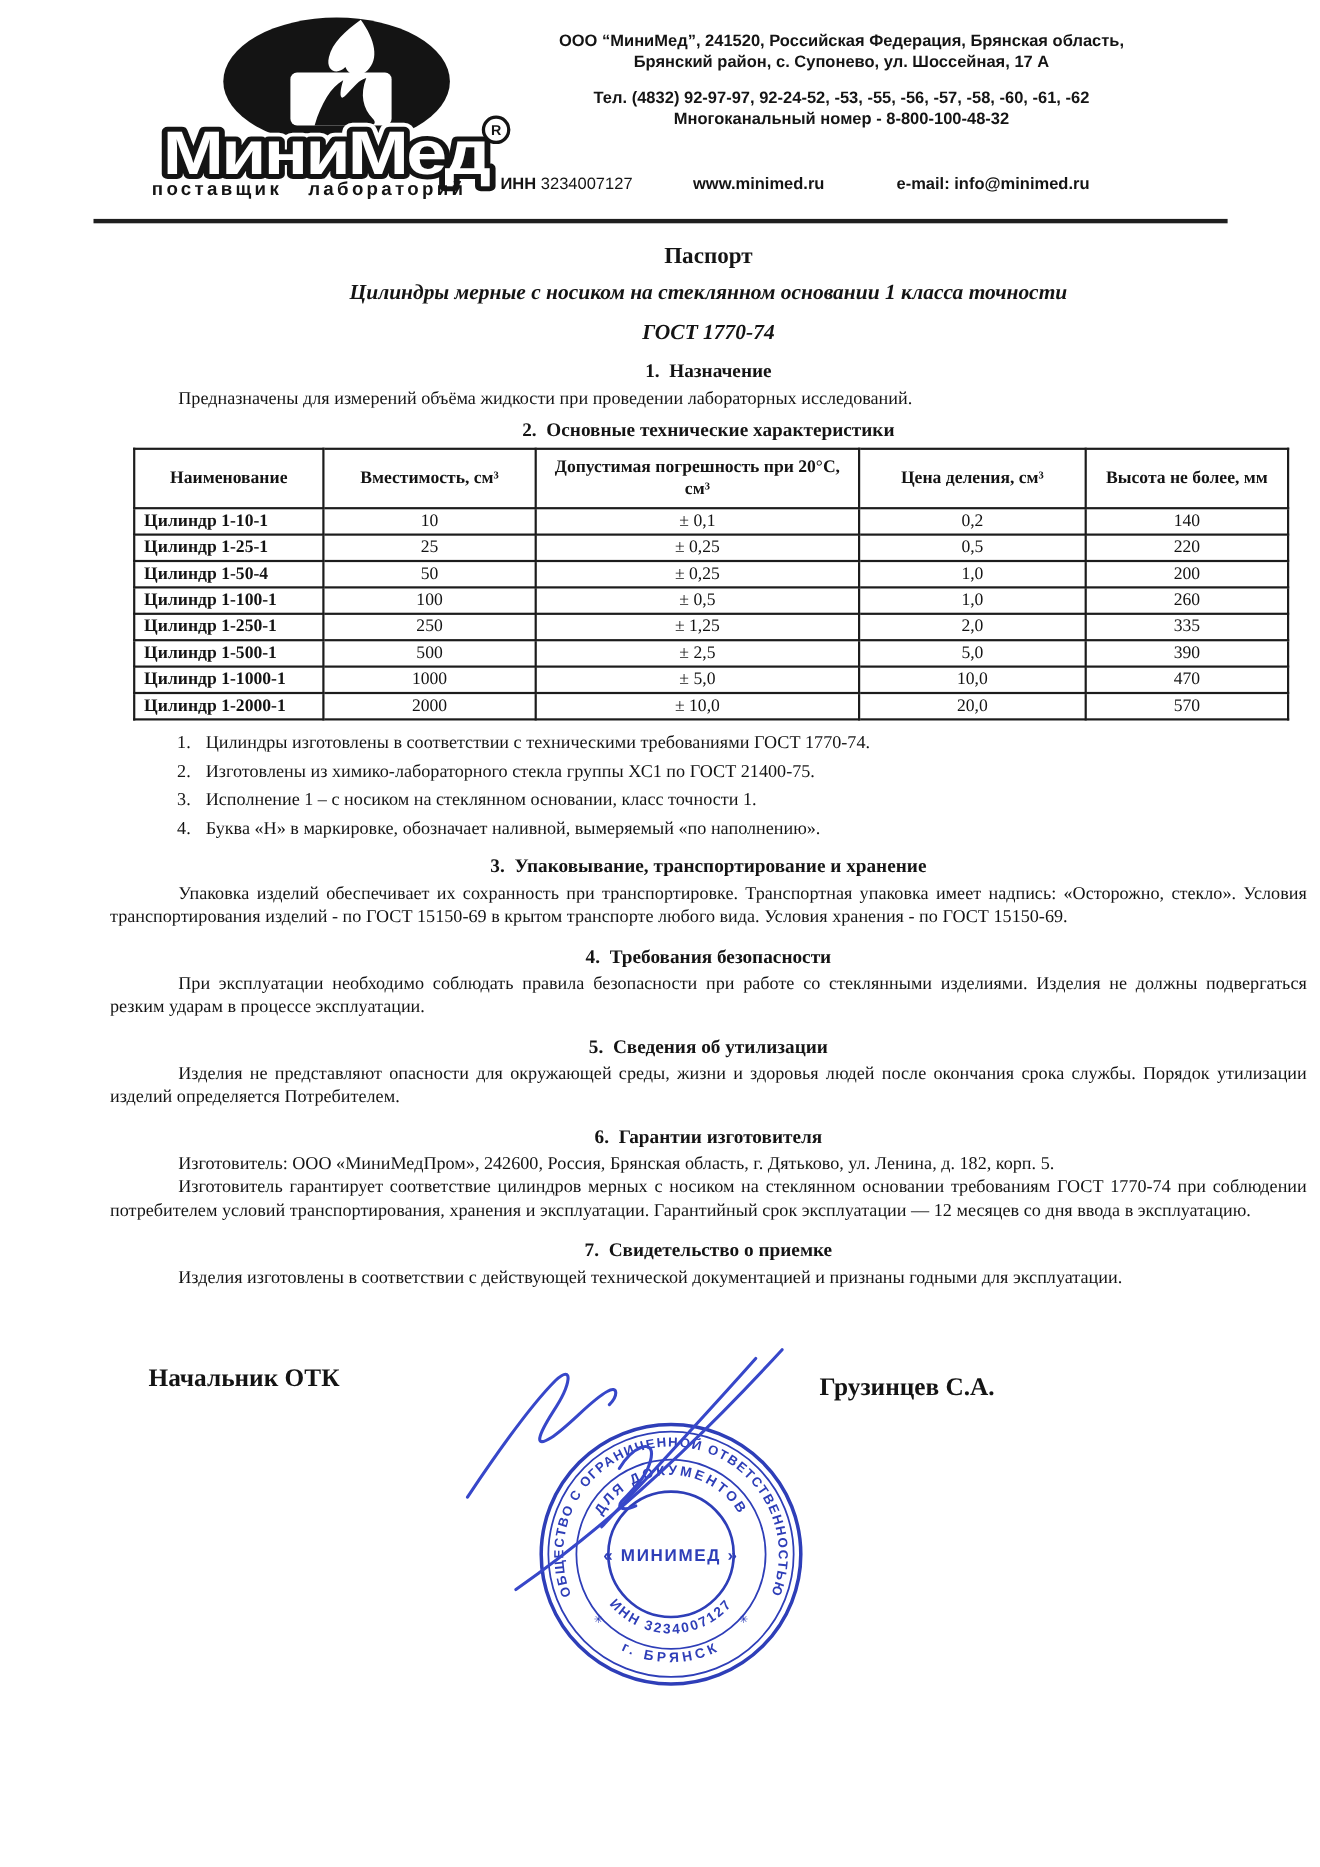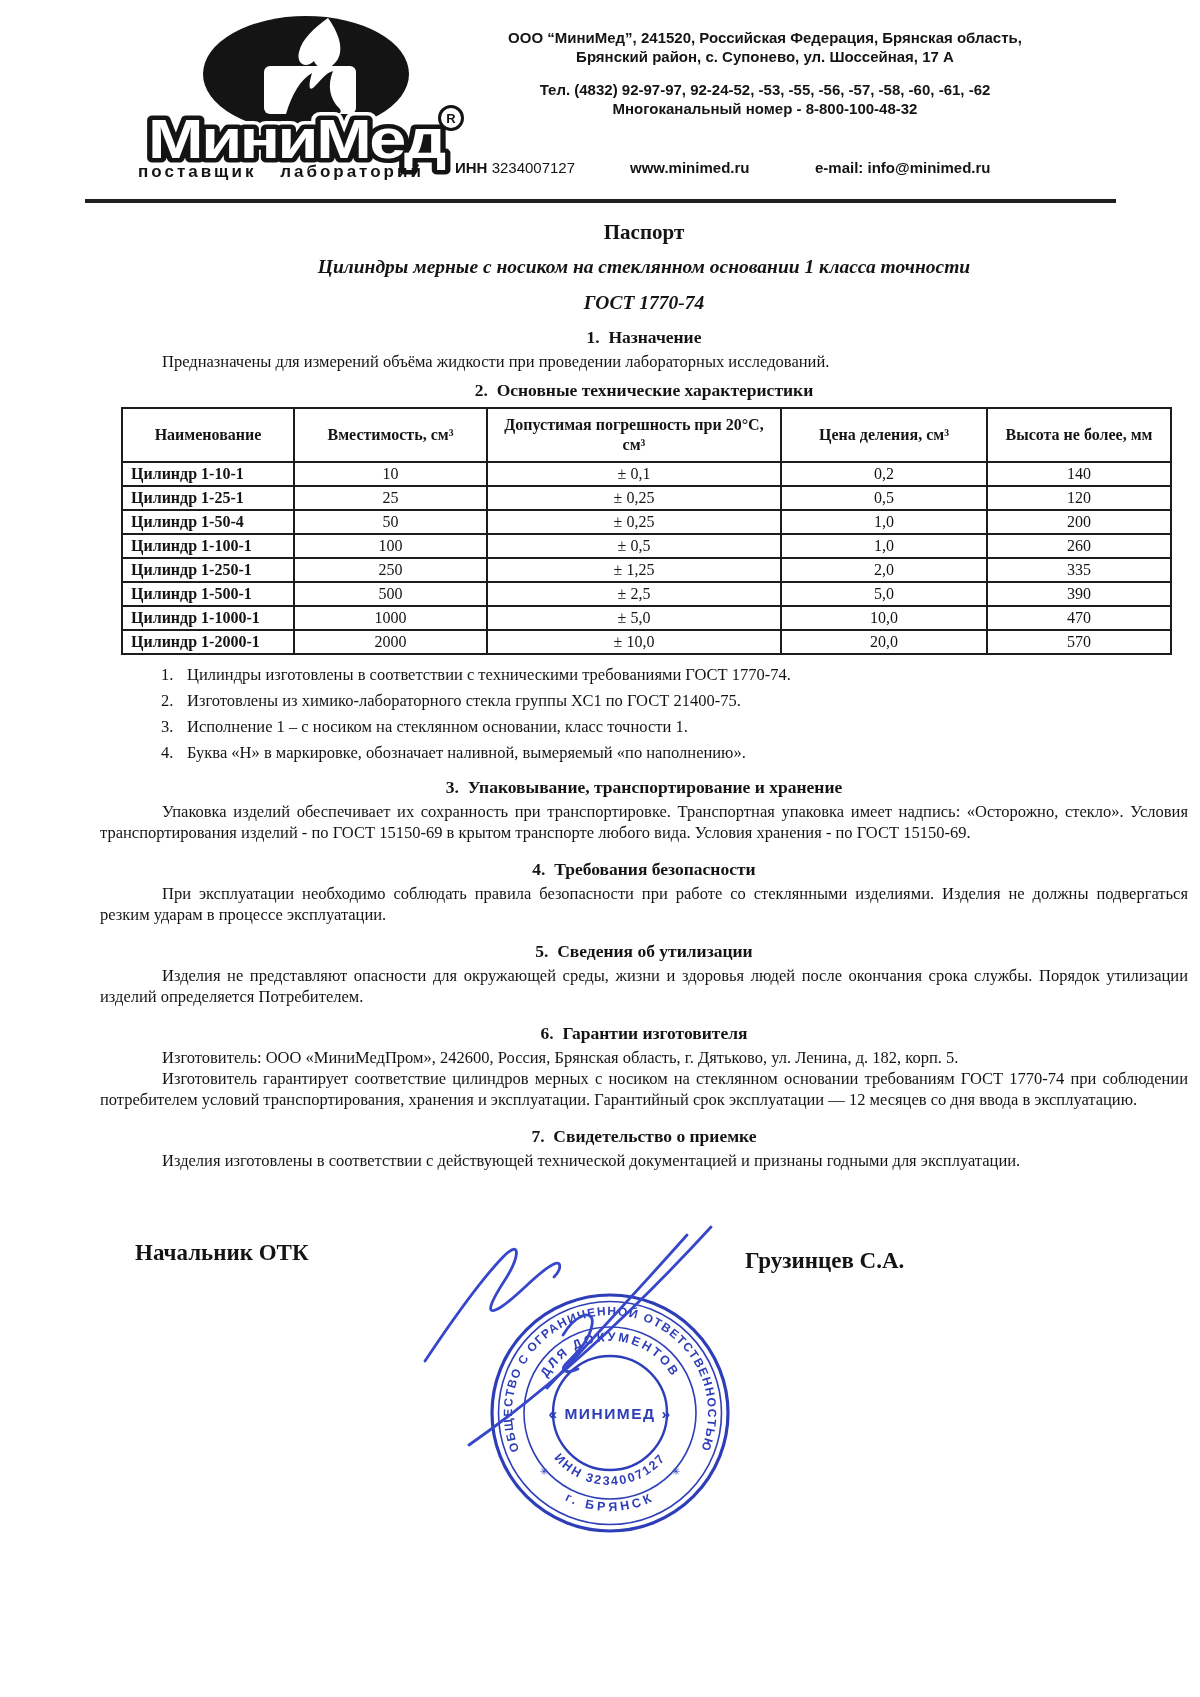--- a/index.html
+++ b/index.html
@@ -125,21 +125,21 @@
           <td>10</td>
           <td>± 0,1</td>
           <td>0,2</td>
           <td>140</td>
         </tr>
         <tr>
           <td class="name">Цилиндр 1-25-1</td>
           <td>25</td>
           <td>± 0,25</td>
           <td>0,5</td>
-          <td>120</td>
+          <td>220</td>
         </tr>
         <tr>
           <td class="name">Цилиндр 1-50-4</td>
           <td>50</td>
           <td>± 0,25</td>
           <td>1,0</td>
           <td>200</td>
         </tr>
         <tr>
           <td class="name">Цилиндр 1-100-1</td>

